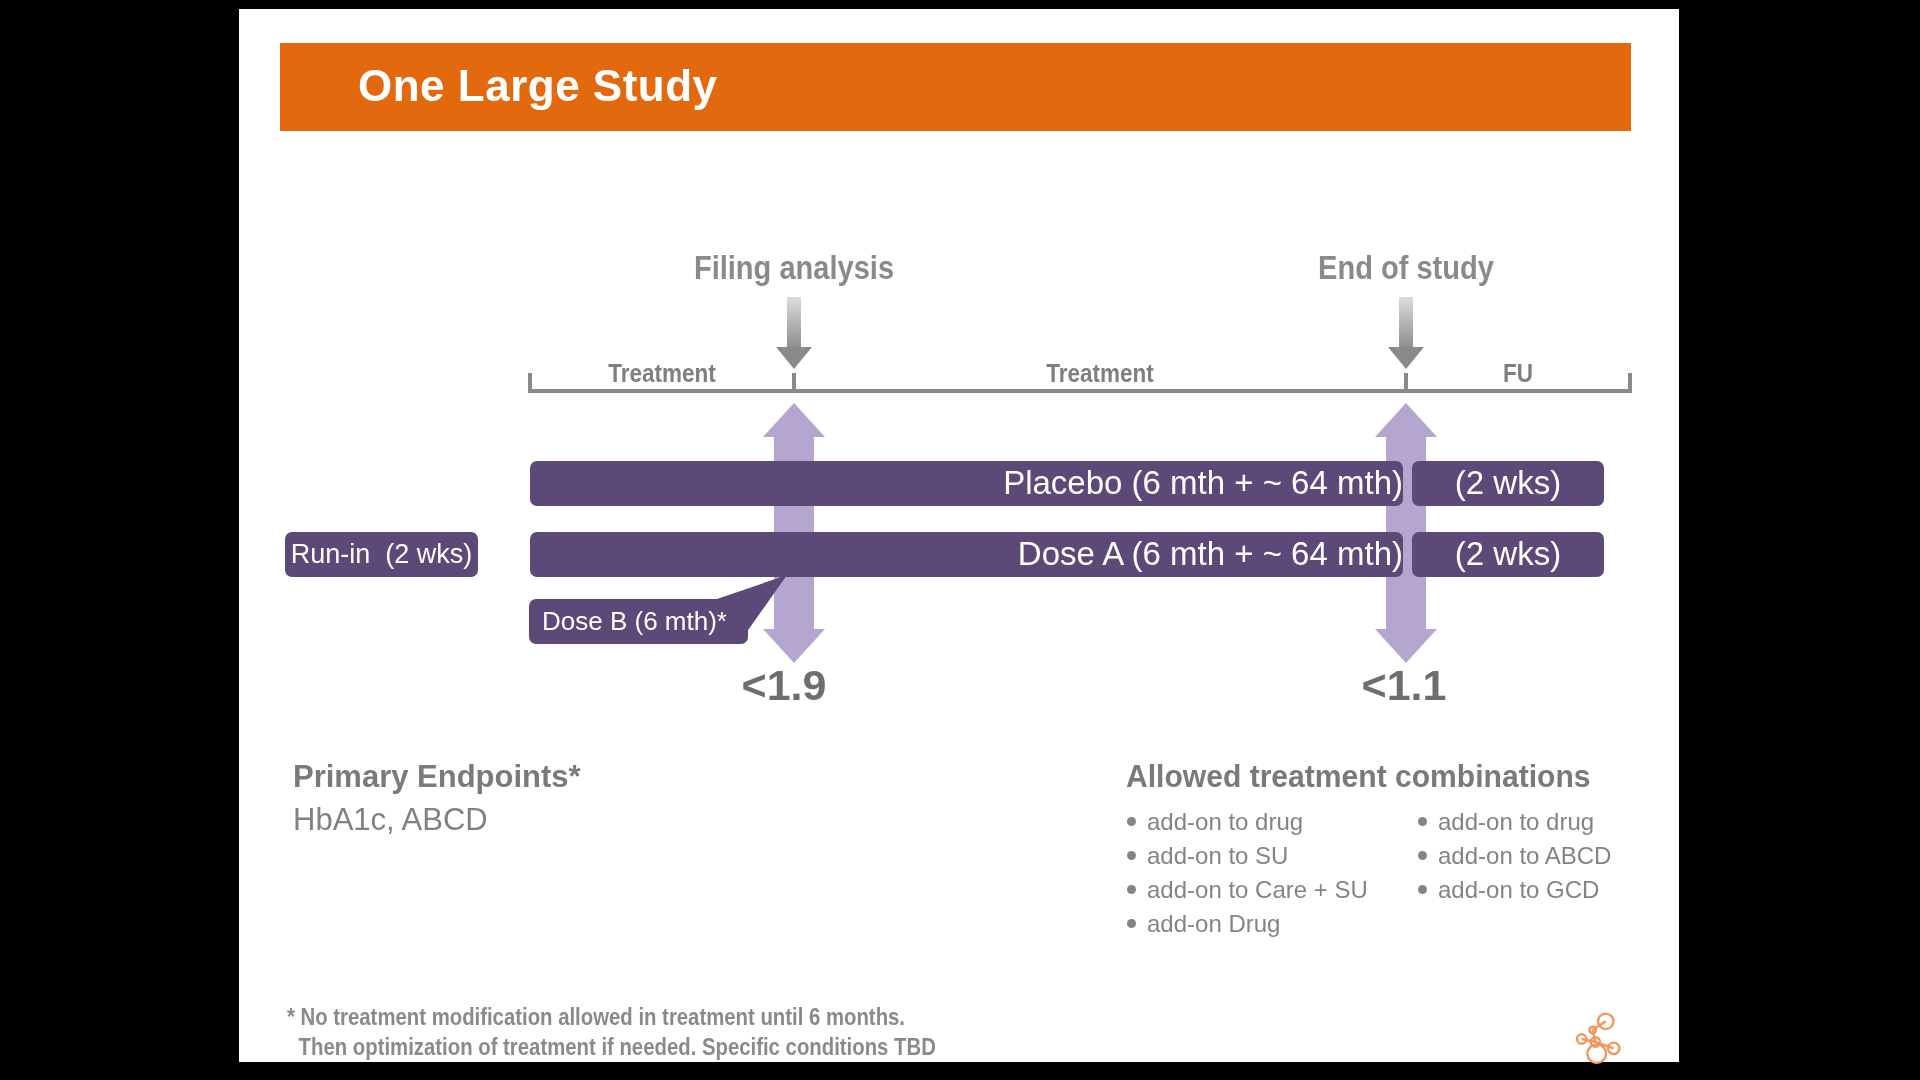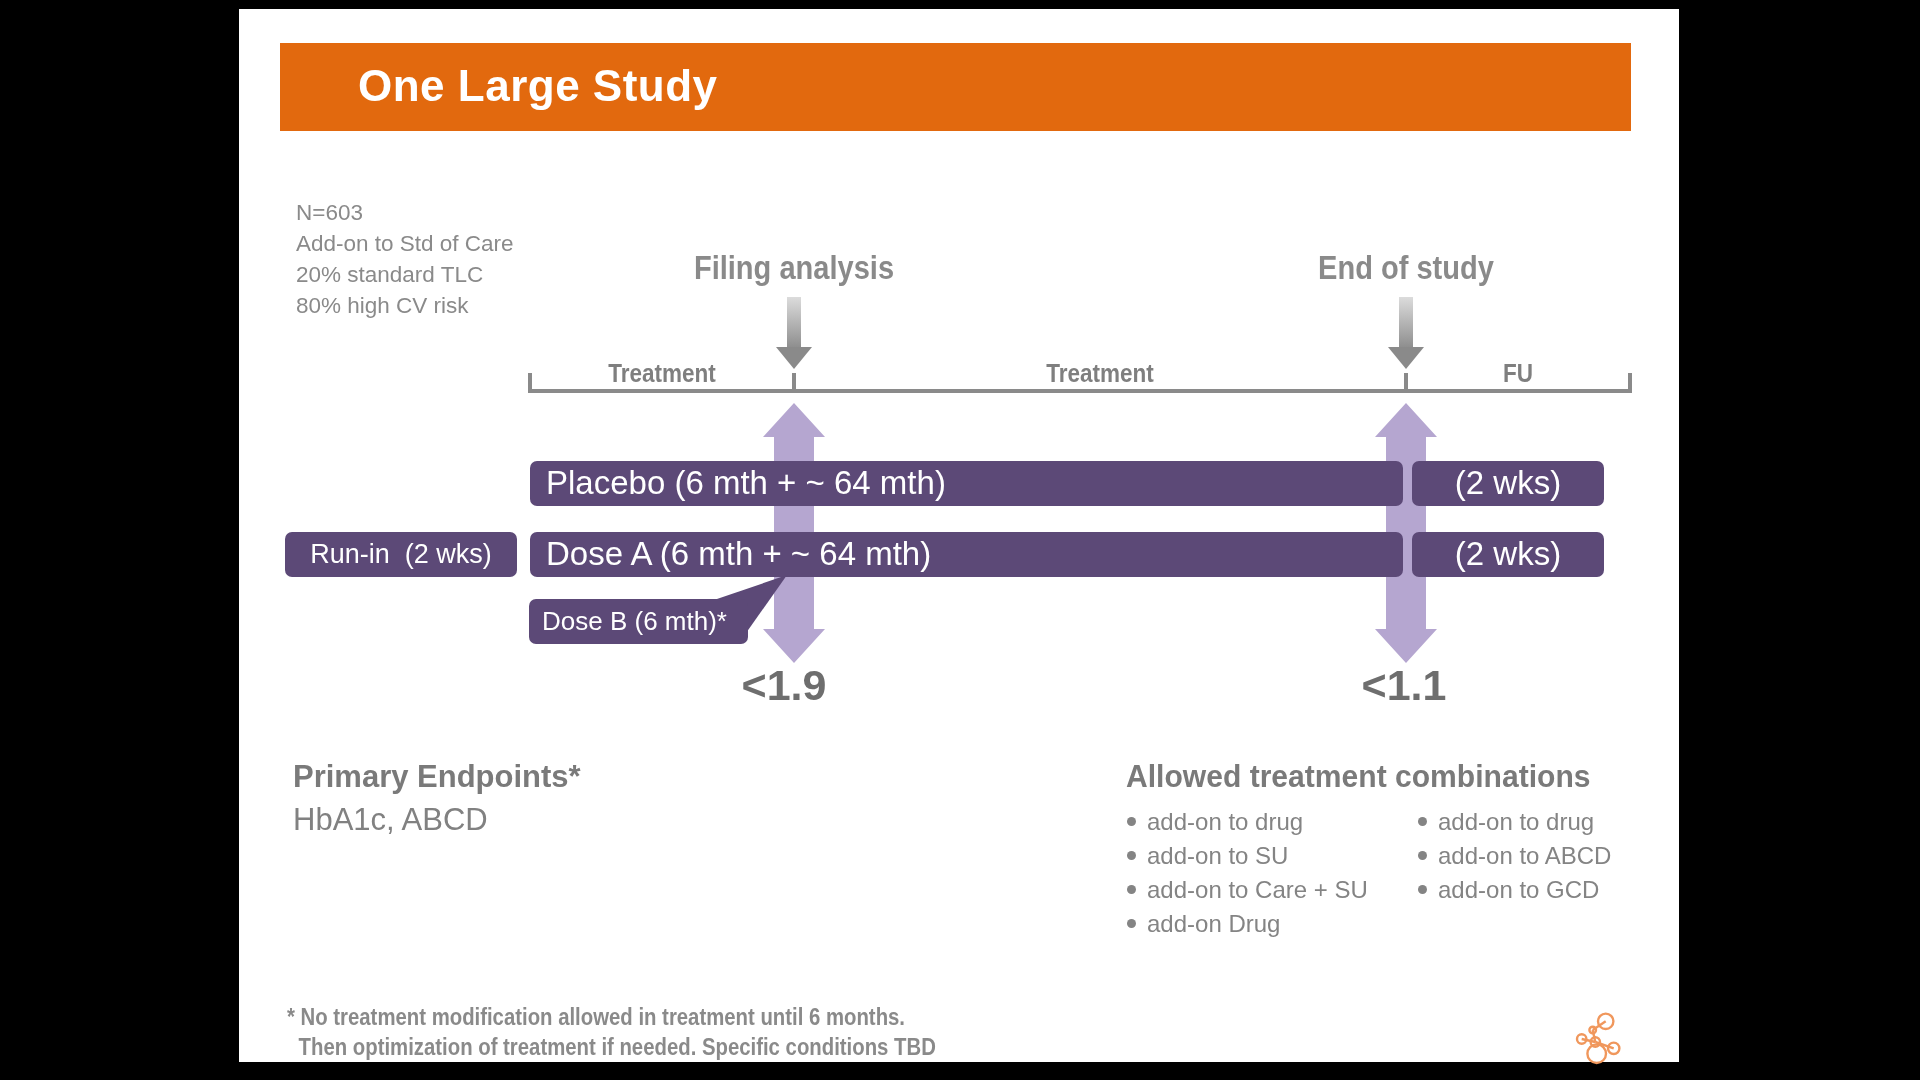--- a/index.html
+++ b/index.html
@@ -39,26 +39,26 @@
   
   .seg{position:absolute;top:350px;width:200px;text-align:center;font-size:25px;font-weight:bold;color:#7f7f7f;transform:scaleX(.9);}
   .seg.s1{left:323px;} .seg.s2{left:761px;} .seg.s3{left:1179px;}
 
   
   .parrow{position:absolute;top:394px;z-index:1;}
   .parrow.p1{left:524px;} .parrow.p2{left:1136px;}
 
   
   .bar{position:absolute;height:45px;background:var(--purple-dark);border-radius:7px;color:#fff;font-size:33px;line-height:44px;z-index:2;white-space:pre;}
-  .bar.pad{padding-left:16px;}
+  .bar.pad{padding-left:16px;text-align:right;}
   .bar.ctr{text-align:center;}
   .row1{top:452px;} .row2{top:523px;}
   .bar.main{left:291px;width:873px;}
   .bar.fu{left:1173px;width:192px;}
-  .bar.runin{left:46px;width:232px;font-size:27px;}
+  .bar.runin{left:46px;width:193px;font-size:27px;}
   .pennant{position:absolute;left:290px;top:560px;z-index:2;}
   .doseb-label{position:absolute;left:303px;top:590px;height:45px;line-height:44px;font-size:26px;color:#fff;z-index:3;white-space:pre;}
 
   
   .mvalue{position:absolute;top:652px;width:200px;text-align:center;font-size:43px;font-weight:bold;color:#6e6e6e;}
   .mvalue.v1{left:445px;} .mvalue.v2{left:1065px;}
 
   
   .pe-head{position:absolute;left:54px;top:750px;font-size:31px;font-weight:bold;color:#7a7a7a;}
   .pe-value{position:absolute;left:54px;top:793px;font-size:31px;color:#818181;}
@@ -79,26 +79,20 @@
 </head>
 <body>
 
 <div class="stage">
   <div class="slide">
 
     <header class="title-bar">
       <h1>One Large Study</h1>
     </header>
 
-    <div class="info">
-      <div>N=603</div>
-      <div>Add-on to Std of Care</div>
-      <div>20% standard TLC</div>
-      <div>80% high CV risk</div>
-    </div>
 
     <div class="milestone-label filing">Filing analysis</div>
     <div class="milestone-label end">End of study</div>
 
     <div class="garrow a1">
       <div class="shaft"></div>
       <div class="head"></div>
     </div>
     <div class="garrow a2">
       <div class="shaft"></div>

